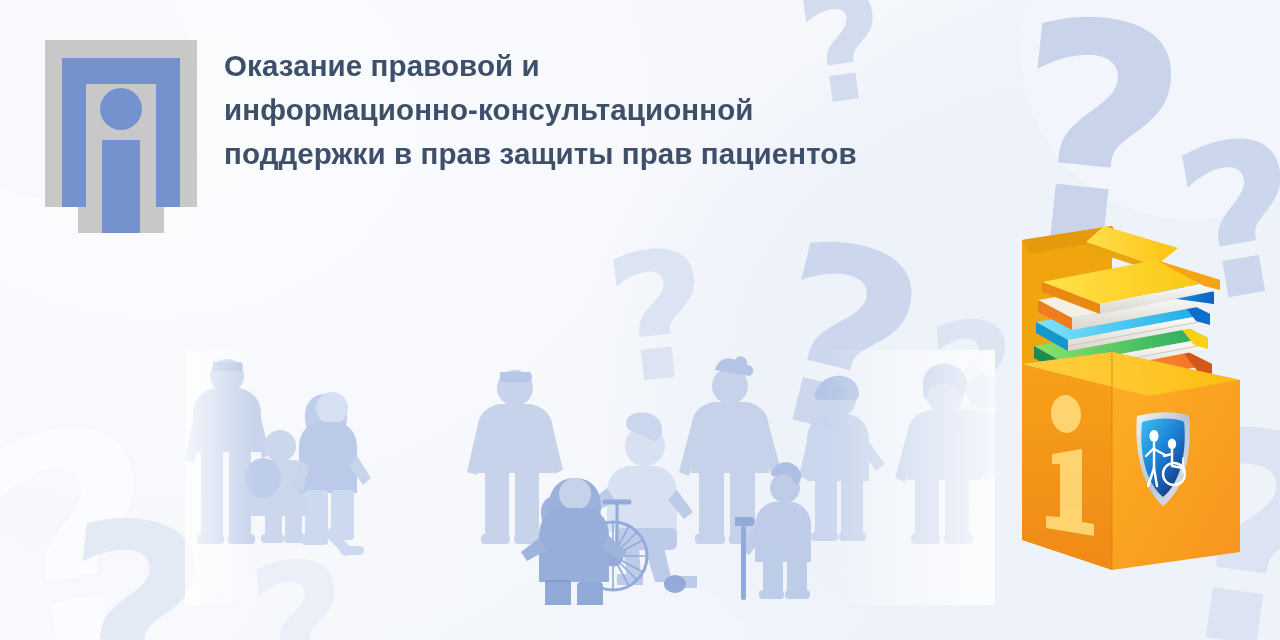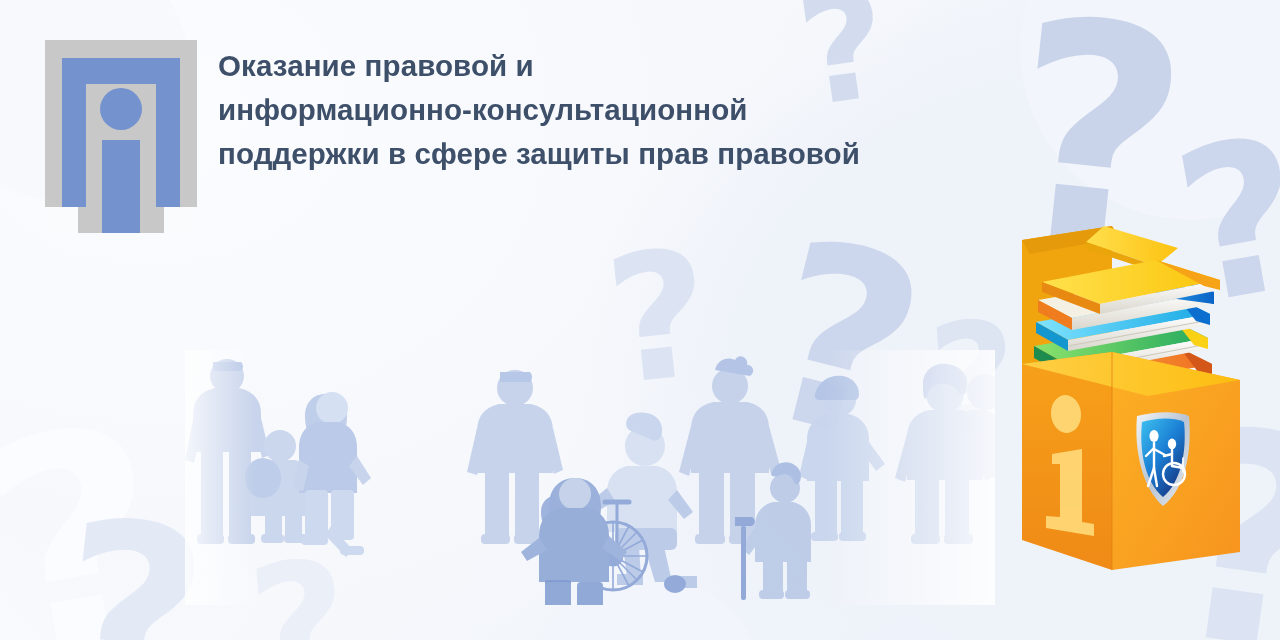--- a/index.html
+++ b/index.html
@@ -37,21 +37,21 @@
   
   #logo .arch { position:absolute; left:17px; top:18px; width:118px; height:175px; }
   #logo .arch-bar { position:absolute; background:#7392ce; }
   #logo .arch-top { left:0; top:0; width:118px; height:26px; }
   #logo .arch-left { left:0; top:0; width:24px; height:149px; }
   #logo .arch-right { right:0; top:0; width:24px; height:149px; }
   #logo .head { position:absolute; left:50%; top:48px; width:42px; height:42px; margin-left:-21px; border-radius:50%; background:#7392ce; }
   #logo .body { position:absolute; left:50%; top:100px; width:38px; height:93px; margin-left:-19px; background:#7392ce; }
   
   #title {
-    position:absolute; left:218px; top:44px; width:780px;
+    position:absolute; left:224px; top:44px; width:780px;
     color:#3d4f69;
     font-size:29.5px;
     font-weight:700;
     line-height:44px;
     letter-spacing:.1px;
   }
   #title .ln { display:block; white-space:nowrap; }
   
   #crowd { position:absolute; left:185px; bottom:35px; width:810px; height:255px; }
   #crowd svg { display:block; width:100%; height:100%; }
@@ -89,21 +89,21 @@
     </div>
     <div class="head"></div>
     <div class="body"></div>
     <div class="notch-l"></div>
     <div class="notch-r"></div>
   </div>
 
   <div id="title">
     <span class="ln">Оказание правовой и</span>
     <span class="ln">информационно-консультационной</span>
-    <span class="ln">поддержки в сфере защиты прав правовой</span>
+    <span class="ln">поддержки в прав защиты прав пациентов</span>
   </div>
 
   <div id="crowd">
     <svg viewBox="0 0 810 255" preserveAspectRatio="none" aria-hidden="true">
       <defs>
         <linearGradient id="fadeR" x1="0" y1="0" x2="1" y2="0">
           <stop offset="0" stop-color="#fff" stop-opacity="0"></stop>
           <stop offset="1" stop-color="#fff" stop-opacity=".85"></stop>
         </linearGradient>
         <linearGradient id="fadeL" x1="0" y1="0" x2="1" y2="0">

